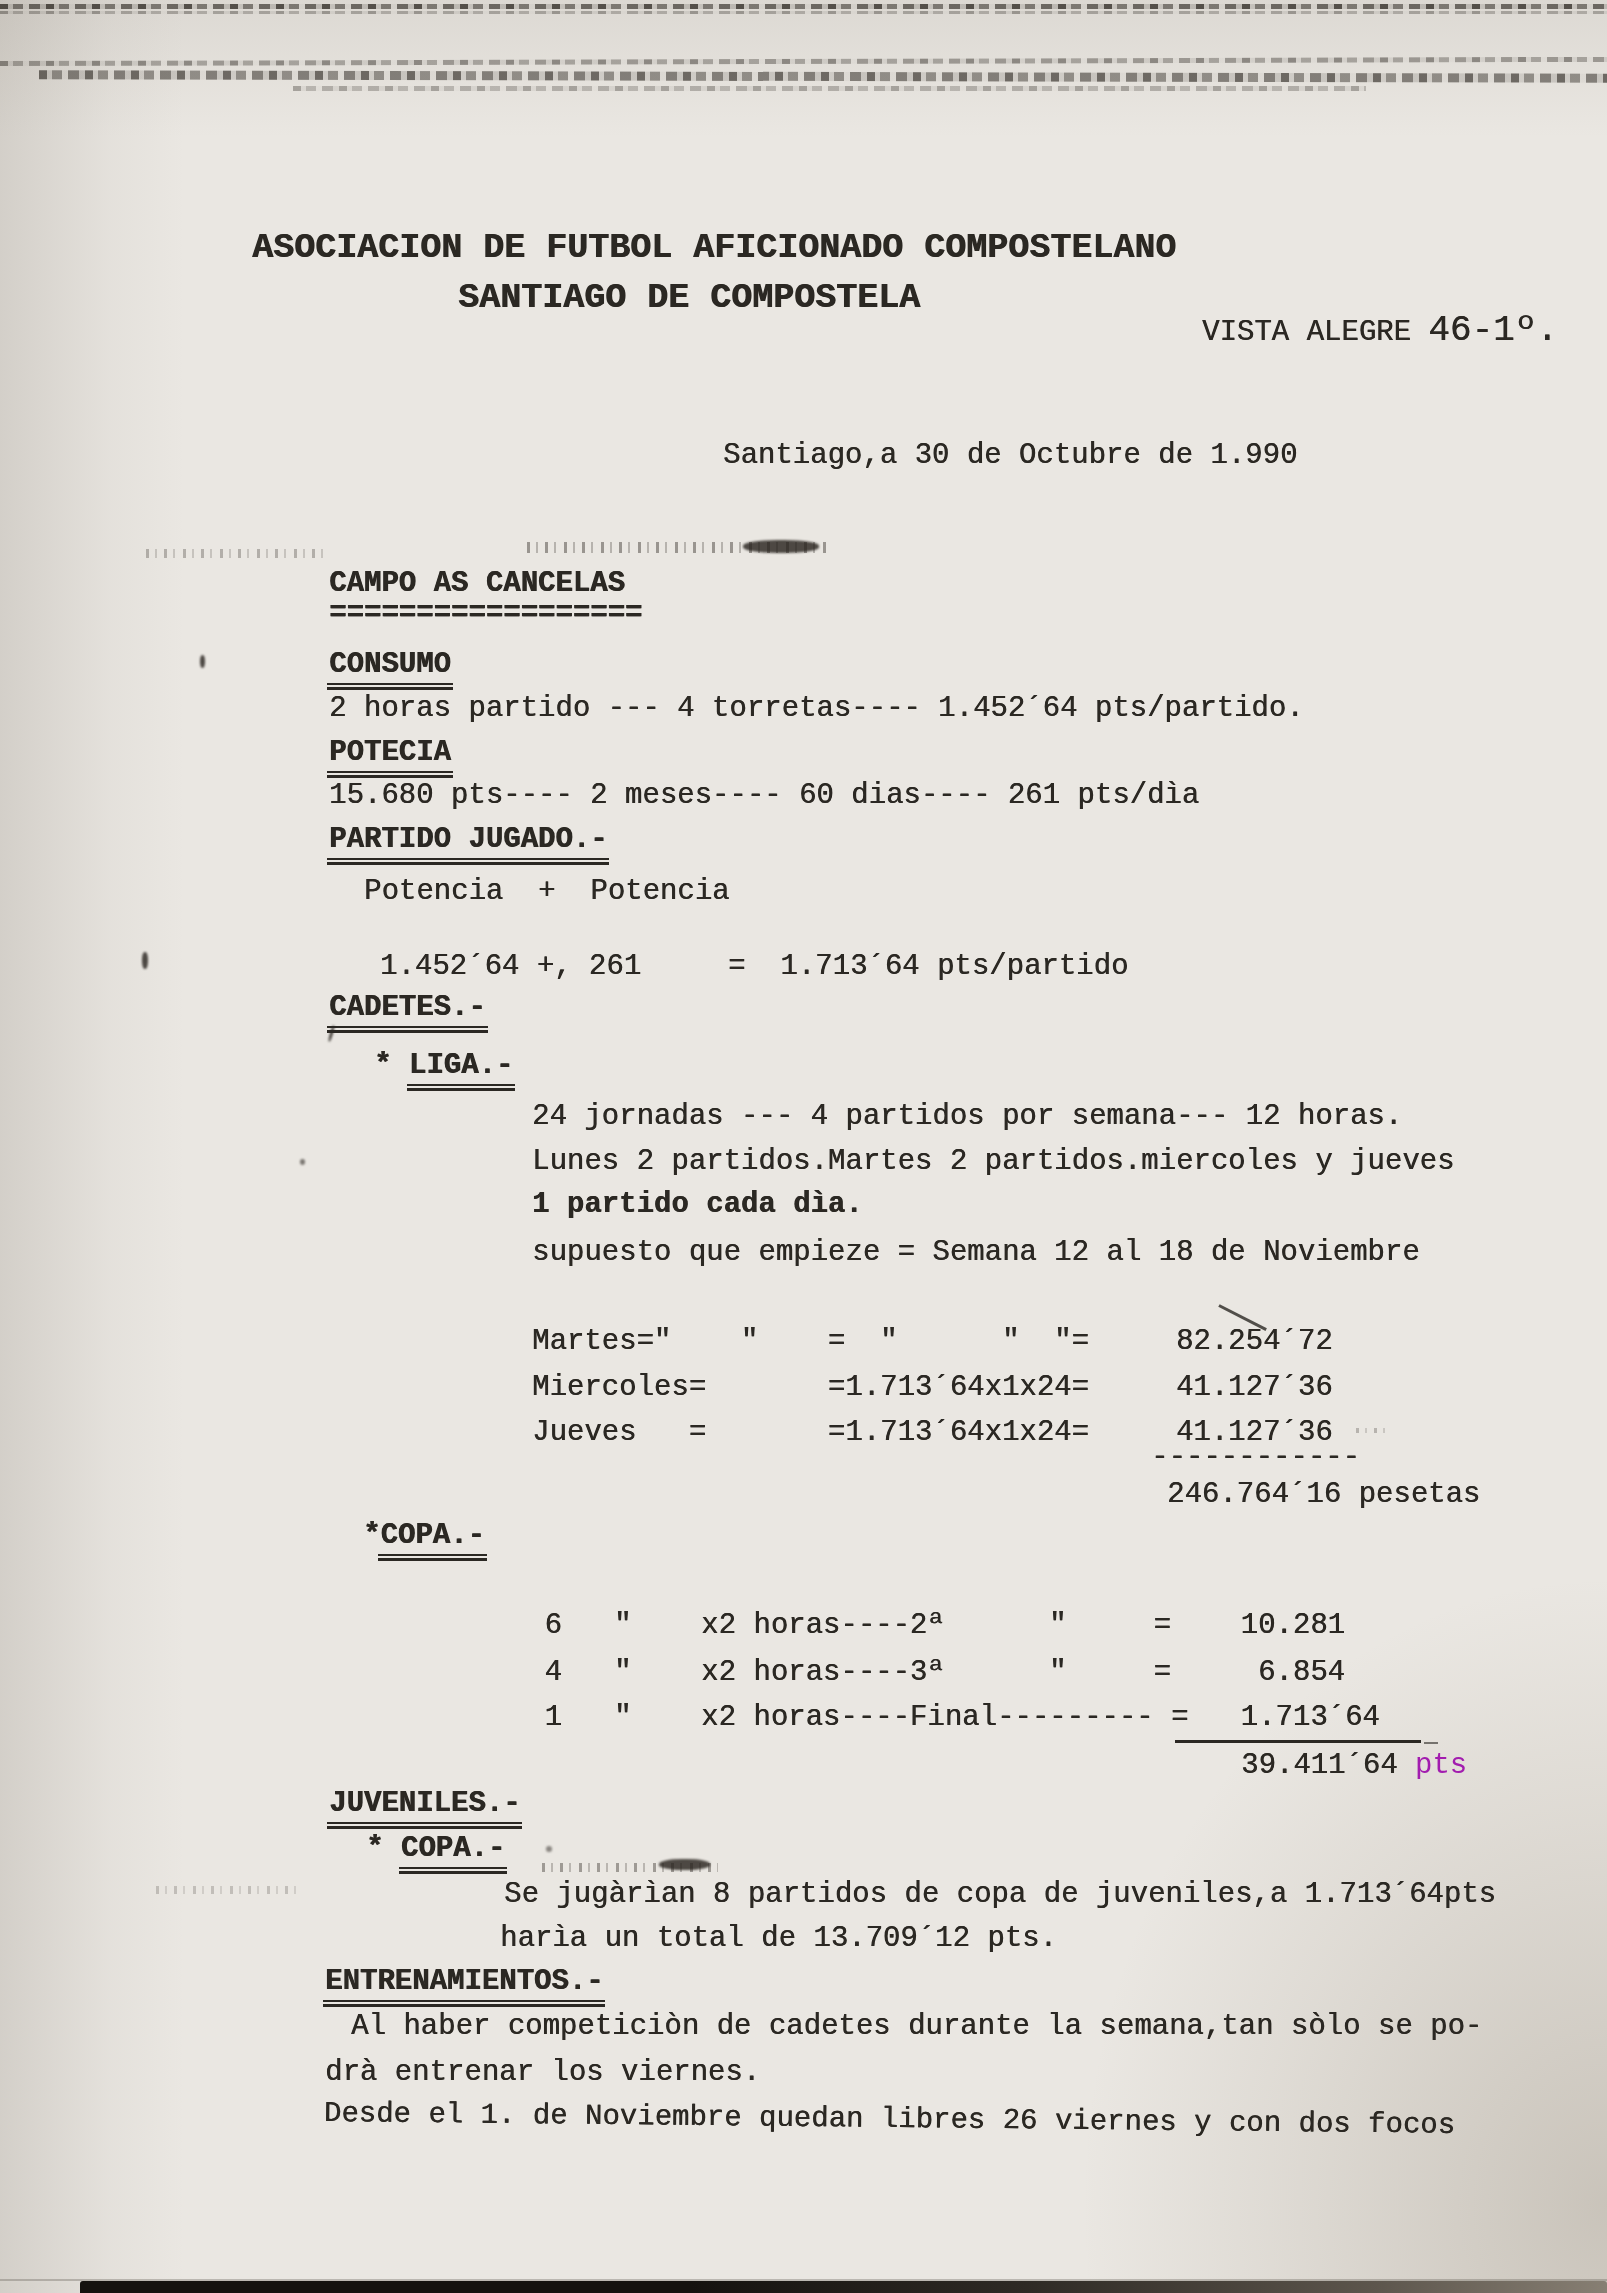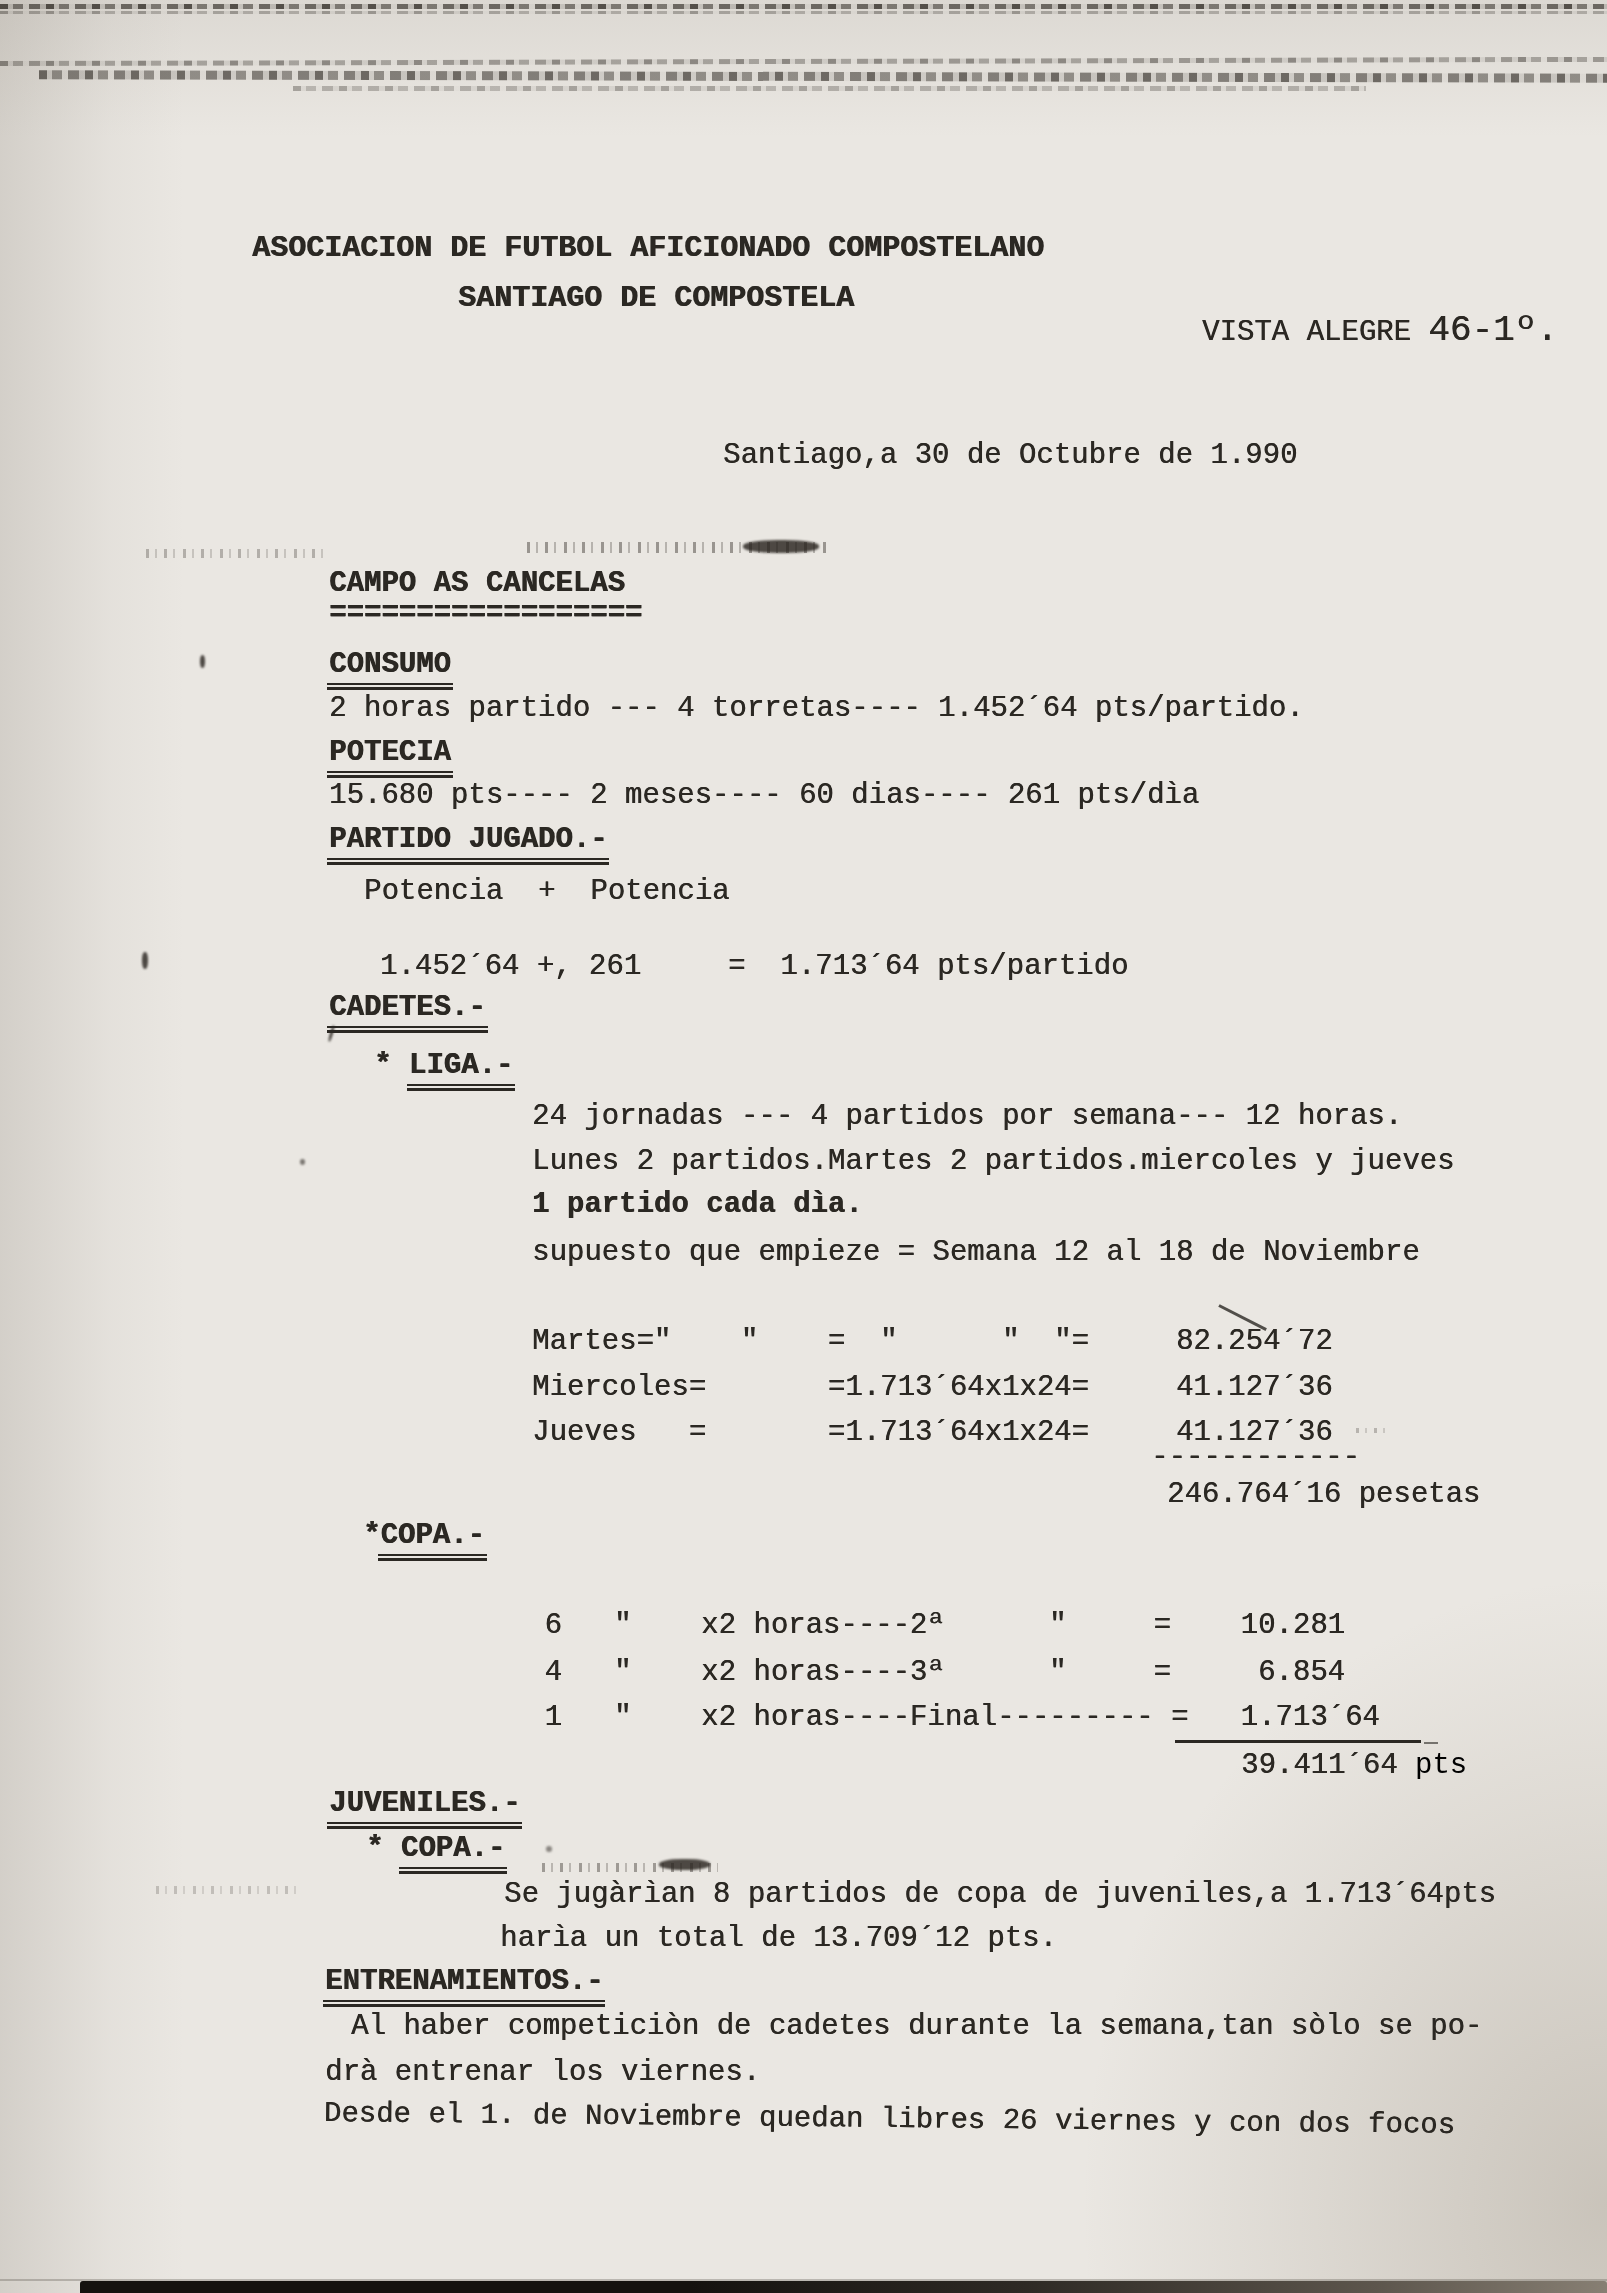--- a/index.html
+++ b/index.html
@@ -13,25 +13,25 @@
   }
   .shade-left{position:absolute;left:0;top:0;bottom:0;width:185px;
     background:linear-gradient(90deg,rgba(120,112,100,.20),rgba(120,112,100,.05) 60%,transparent);}
   .shade-corner{position:absolute;right:0;bottom:0;width:546px;height:741px;
     background:radial-gradient(ellipse at 100% 88%,rgba(148,138,122,.38),rgba(148,138,122,.12) 45%,transparent 68%);}
   .shade-top{position:absolute;left:0;top:0;right:0;height:137px;
     background:linear-gradient(180deg,rgba(120,112,100,.12),transparent);}
   .line{position:absolute;white-space:pre;font-size:29px;line-height:33px;
     text-shadow:0.5px 0 0 currentColor;}
   .b{font-weight:bold;text-shadow:0.7px 0 0 currentColor;}
-  .hdr{font-size:30px;text-align:center;}
+  .hdr{font-size:35px;text-align:center;}
   .du{display:inline-block;position:relative;}
   .du::before{content:"";position:absolute;left:-2px;right:-2px;bottom:-3.9px;height:2.4px;background:#2b2823;}
   .du::after{content:"";position:absolute;left:-2px;right:-2px;bottom:-8.8px;height:2.4px;background:#2b2823;}
-  .faint{color:#000000;text-shadow:none;}
+  .faint{color:#a21caf;text-shadow:none;}
   .big{font-size:36px;}
   
   .art{position:absolute;}
   .scratch{background:repeating-linear-gradient(90deg,
       rgba(42,37,31,.85) 0 7.8px, rgba(42,37,31,.15) 7.8px 12.7px,
       rgba(42,37,31,.6) 12.7px 23.4px, rgba(42,37,31,.05) 23.4px 29px,
       rgba(42,37,31,.7) 29px 40px, rgba(42,37,31,.2) 40px 46px);}
   .speckle{background:repeating-linear-gradient(90deg,
       rgba(50,44,38,.55) 0 2.9px, transparent 2.9px 8.8px,
       rgba(50,44,38,.35) 8.8px 10.7px, transparent 10.7px 18.5px);}

